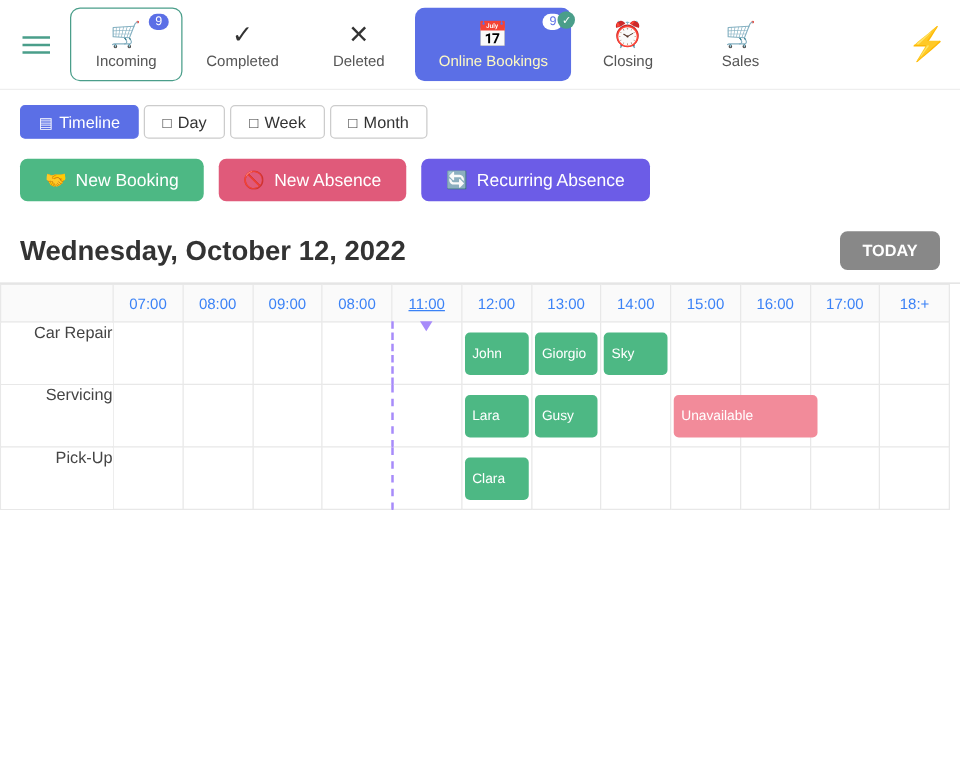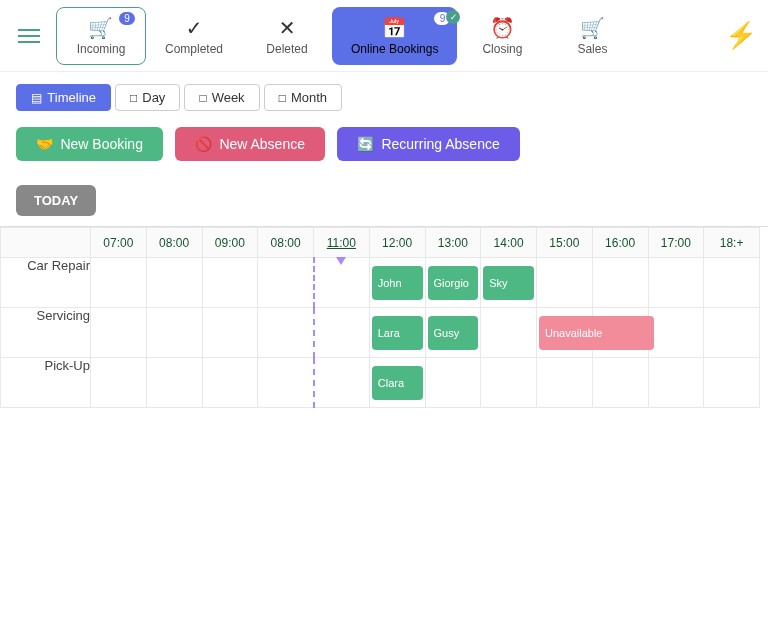--- a/index.html
+++ b/index.html
@@ -7,21 +7,21 @@
 
     
     .top-nav { display: flex; align-items: center; border-bottom: 1px solid #eee; padding: 0 10px; height: 72px; }
     .hamburger { display: flex; flex-direction: column; gap: 4px; cursor: pointer; padding: 8px; margin-right: 8px; }
     .hamburger span { display: block; width: 22px; height: 2px; background: #4a9e8a; }
     .nav-tabs { display: flex; align-items: center; flex: 1; gap: 0; }
     .nav-tab { display: flex; flex-direction: column; align-items: center; justify-content: center; padding: 8px 18px; cursor: pointer; border: 1px solid transparent; border-radius: 8px; min-width: 90px; position: relative; }
     .nav-tab.active-blue { background: #5b6fe6; color: #fff; border-radius: 8px; }
     .nav-tab-icon { font-size: 20px; margin-bottom: 2px; }
     .nav-tab-label { font-size: 12px; color: #555; }
-    .nav-tab.active-blue .nav-tab-label { color: #000000; }
+    .nav-tab.active-blue .nav-tab-label { color: #fef9c3; }
     .badge { position: absolute; top: 4px; right: 10px; background: #5b6fe6; color: #fff; border-radius: 10px; font-size: 10px; padding: 1px 5px; min-width: 16px; text-align: center; }
     .nav-tab.active-blue .badge { background: #fff; color: #5b6fe6; }
     .check-badge { position: absolute; top: 2px; right: 6px; background: #4a9e8a; color: #fff; border-radius: 50%; width: 14px; height: 14px; font-size: 9px; display: flex; align-items: center; justify-content: center; }
     .lightning { color: #f90; font-size: 26px; margin-left: auto; cursor: pointer; }
 
     
     .view-controls { display: flex; align-items: center; padding: 12px 16px 8px; gap: 4px; }
     .view-btn { display: flex; align-items: center; gap: 5px; padding: 5px 14px; border: 1px solid #ccc; border-radius: 4px; cursor: pointer; font-size: 13px; background: #fff; color: #333; }
     .view-btn.active { background: #5b6fe6; color: #fff; border-color: #5b6fe6; }
     .view-btn .icon { font-size: 12px; }
@@ -36,21 +36,21 @@
     
     .date-header { display: flex; align-items: center; justify-content: space-between; padding: 12px 16px 10px; }
     .date-title { font-size: 22px; color: #333; }
     .date-title span { font-weight: 700; }
     .today-btn { background: #888; color: #fff; border: none; padding: 8px 18px; border-radius: 6px; cursor: pointer; font-size: 13px; font-weight: 600; }
 
     
     .calendar-wrapper { overflow-x: auto; border-top: 1px solid #ddd; }
     .calendar-table { border-collapse: collapse; width: max-content; min-width: 760px; }
     .calendar-table th, .calendar-table td { border: 1px solid #e8e8e8; padding: 0; }
-    .time-header-row th { background: #fafafa; height: 30px; text-align: center; font-size: 12px; color: #14532d; font-weight: 400; min-width: 52px; }
+    .time-header-row th { background: #fafafa; height: 30px; text-align: center; font-size: 12px; color: #3b82f6; font-weight: 400; min-width: 52px; }
     .row-label { width: 90px; min-width: 90px; padding: 0 10px; font-size: 13px; font-weight: 500; color: #444; text-align: right; background: #fff; }
     .cal-row td { height: 50px; min-width: 52px; position: relative; vertical-align: top; }
     .event-block { position: absolute; top: 8px; left: 2px; right: 2px; border-radius: 4px; padding: 3px 6px; font-size: 11px; color: #fff; font-weight: 500; height: 34px; display: flex; align-items: center; }
     .event-green { background: #4db884; }
     .event-unavail { background: #f28b9a; }
   </style>
 </head>
 <body>
 
 <div class="top-nav">
@@ -125,20 +125,24 @@
     <span>🚫</span>
     <span>New Absence</span>
   </button>
   <button class="btn btn-purple">
     <span>🔄</span>
     <span>Recurring Absence</span>
   </button>
 </div>
 
 <div class="date-header">
+  <div class="date-title">
+    <span>Wednesday,</span>
+    <span style="font-weight:700;">October 12, 2022</span>
+  </div>
   <button class="today-btn">TODAY</button>
 </div>
 
 <div class="calendar-wrapper">
   <table class="calendar-table">
     <thead>
       <tr class="time-header-row">
         <th class="row-label"></th>
         <th>07:00</th>
         <th>08:00</th>

